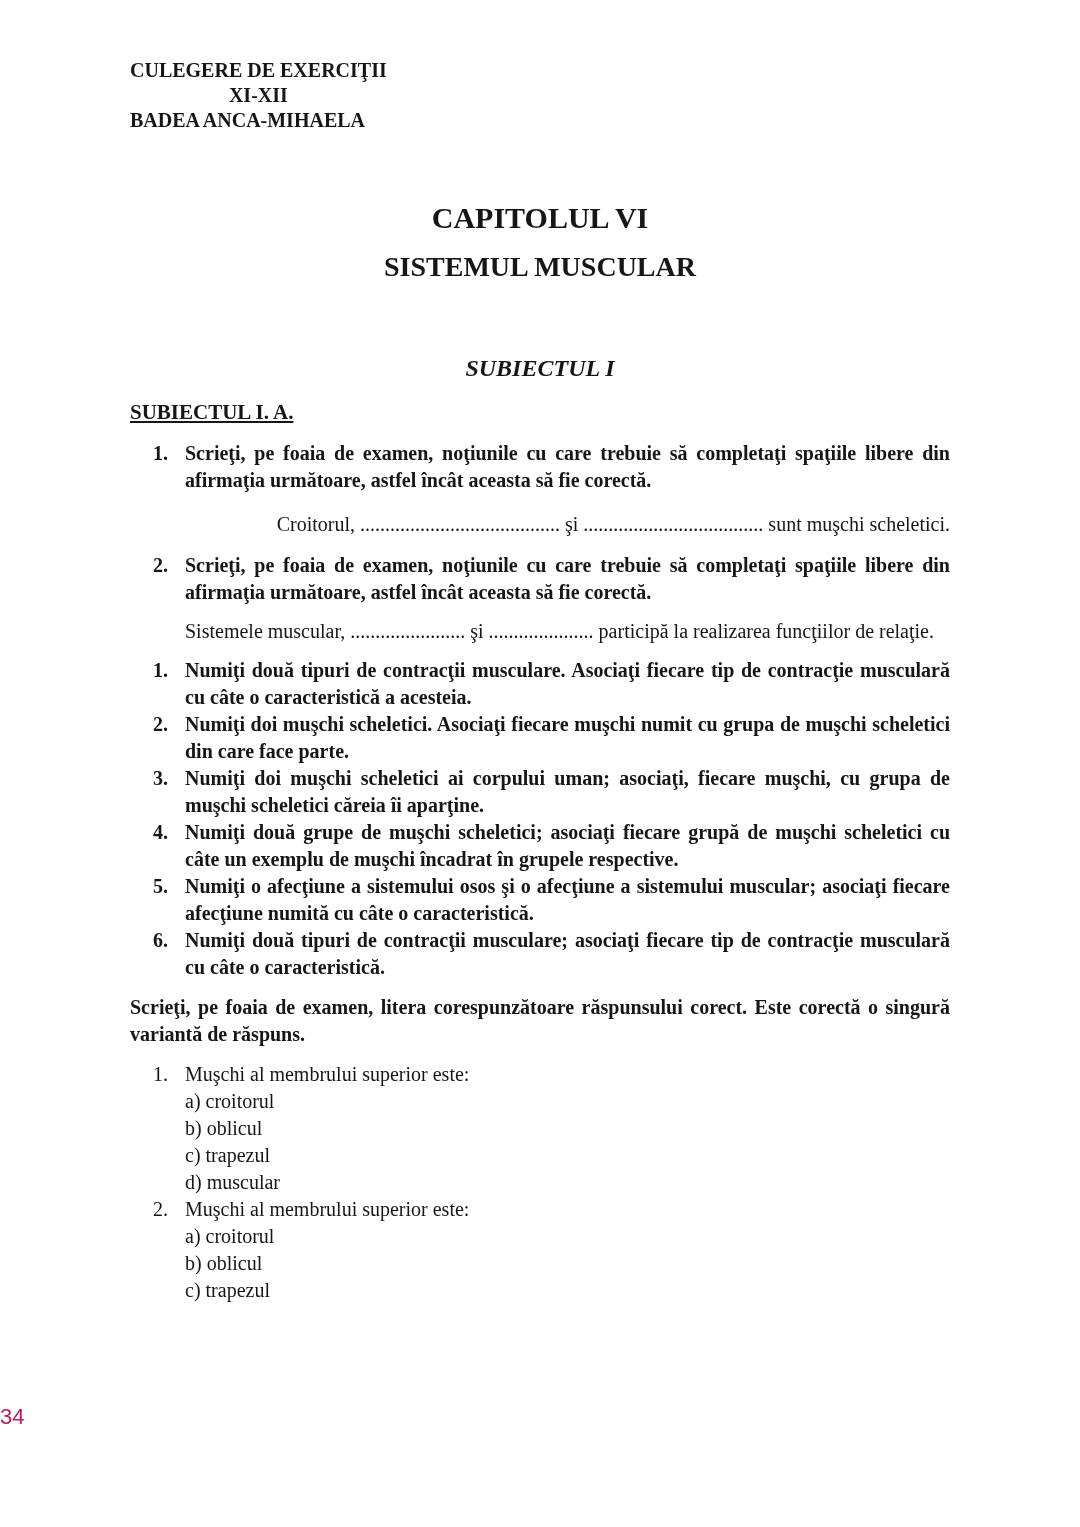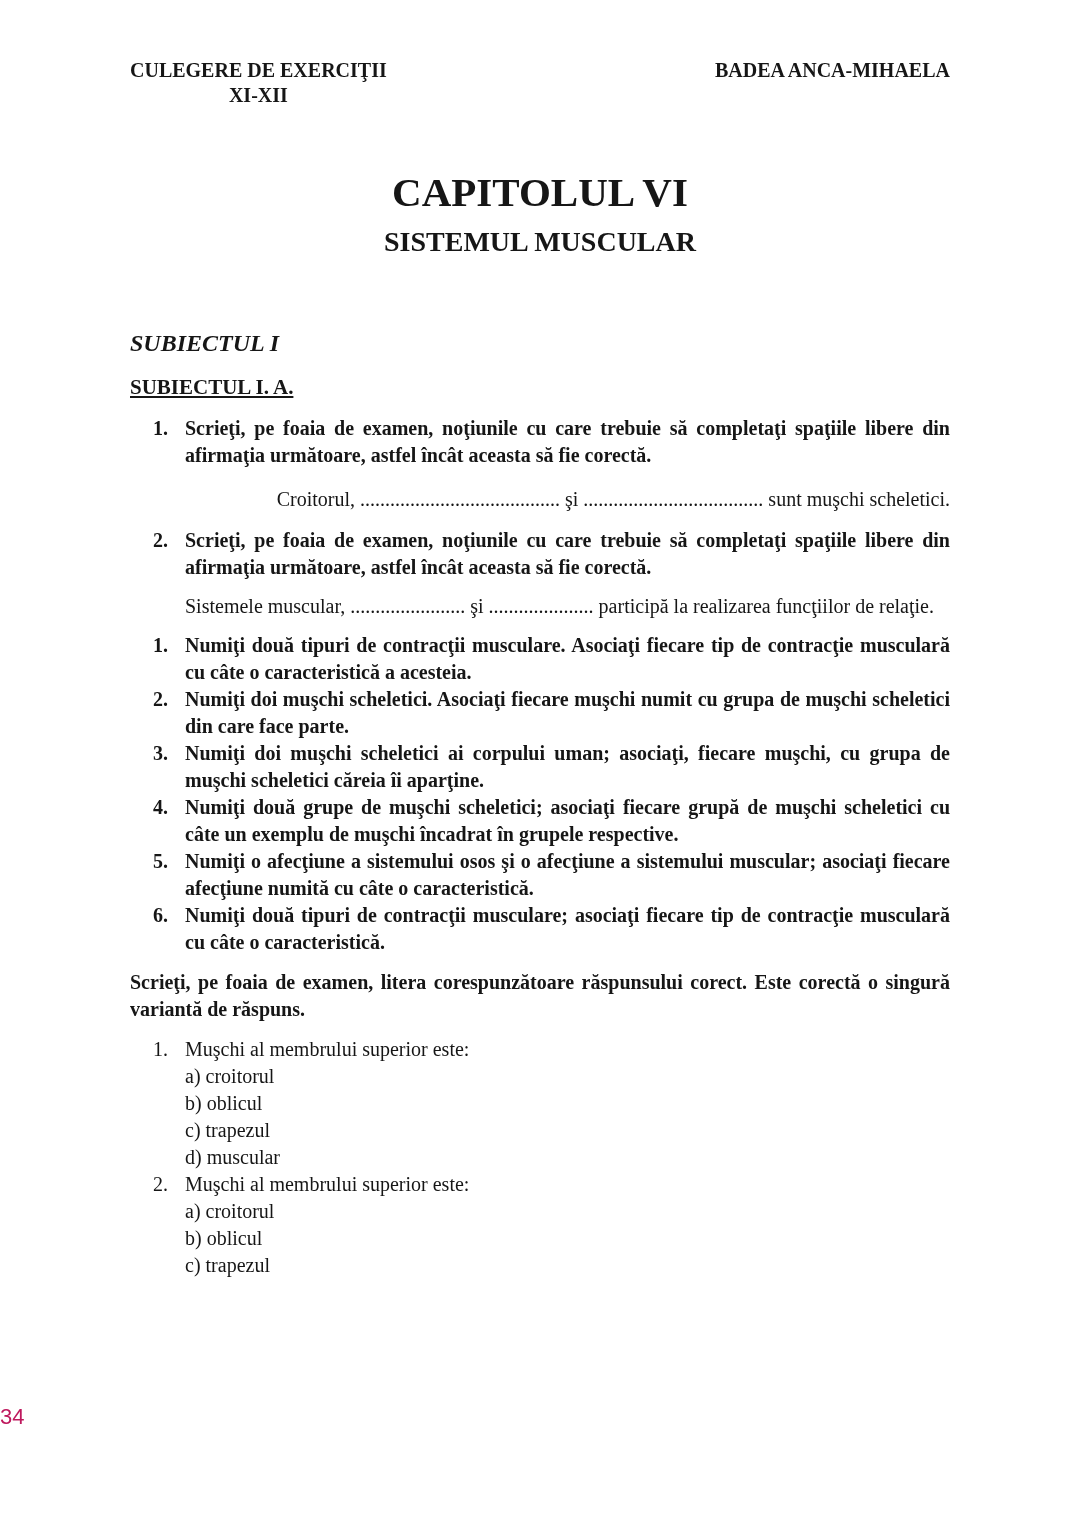--- a/index.html
+++ b/index.html
@@ -11,28 +11,28 @@
     background: #ffffff;
     box-sizing: border-box;
     padding: 58px 130px 0 130px;
     font-family: "Liberation Serif", serif;
     font-size: 20px;
     line-height: 27px;
     color: #161616;
     overflow: hidden;
   }
   
-  .header { display: flex; justify-content: space-between; align-items: flex-start; font-weight: bold; line-height: 25px; }
+  .header { display: flex; justify-content: space-between; align-items: flex-start; font-weight: bold; line-height: 25px; flex-direction: column; }
   .header-left { text-align: center; }
   .header-right { text-align: right; }
   
-  .chapter-title { text-align: center; font-weight: bold; font-size: 41px; line-height: 37px; margin-top: 66px; }
+  .chapter-title { text-align: center; font-weight: bold; font-size: 30px; line-height: 37px; margin-top: 66px; }
   .chapter-subtitle { text-align: center; font-weight: bold; font-size: 28px; line-height: 37px; margin-top: 12px; }
   
-  .subject-heading { font-weight: bold; font-style: italic; font-size: 24px; line-height: 30px; margin-top: 68px; }
+  .subject-heading { font-weight: bold; font-style: italic; font-size: 24px; line-height: 30px; margin-top: 68px; text-align: center; }
   .part-heading { font-weight: bold; font-size: 21px; line-height: 27px; margin-top: 16px; text-decoration: underline; }
   
   .num-item { position: relative; padding-left: 55px; }
   .num-item .num { position: absolute; left: 23px; top: 0; }
   .bold { font-weight: bold; }
   .justify { text-align: justify; }
   .mt12 { margin-top: 12px; }
   .mt13 { margin-top: 13px; }
   .mt14 { margin-top: 14px; }
   .mt17 { margin-top: 17px; text-align: right; }

